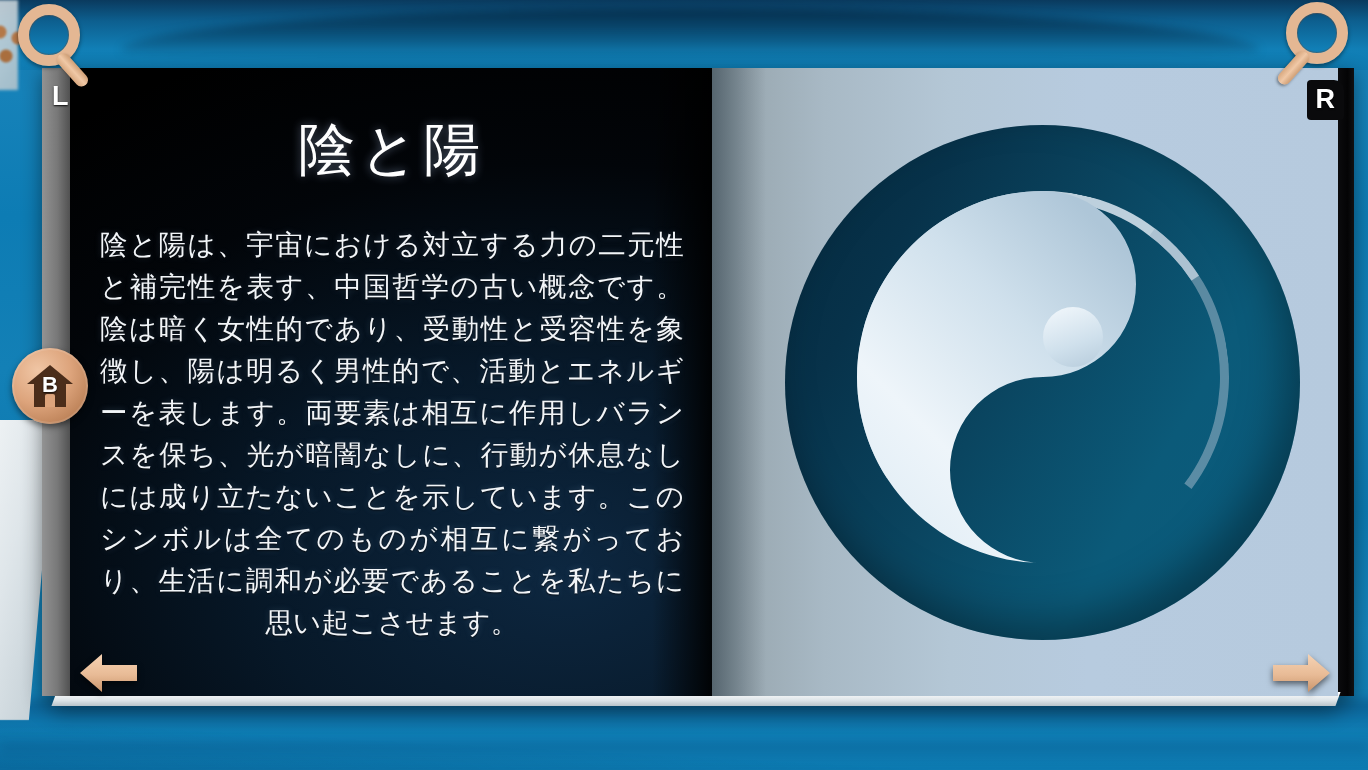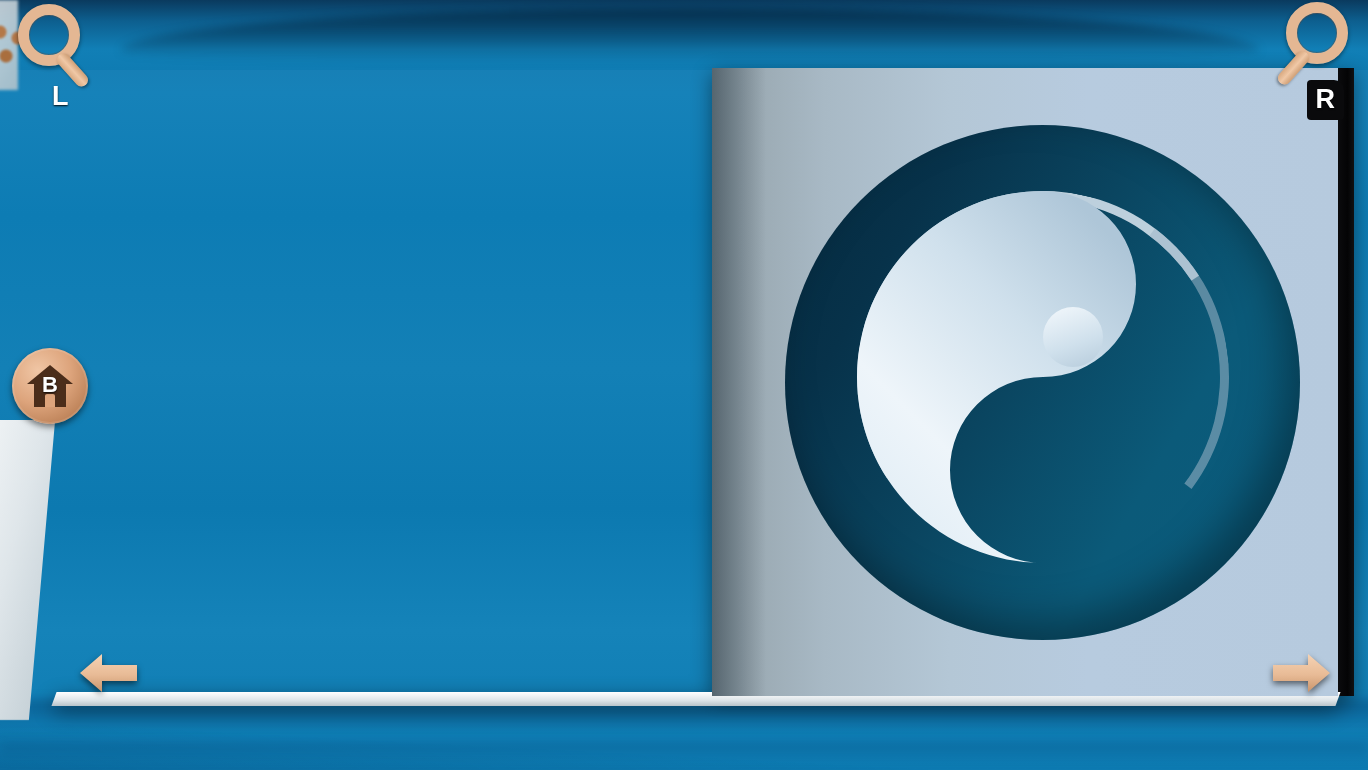--- a/index.html
+++ b/index.html
@@ -362,20 +362,29 @@
   <div class="bg-left-object"></div>
   <div class="bg-left-object2"></div>
   <div class="bg-left-dots"></div>
 
   <div id="book">
 
     <div class="cover-right"></div>
     <div class="pageblock-right"></div>
     <div class="pageblock-bottom"></div>
 
+    <div class="page-left">
+      <div class="gutter"></div>
+      <div class="gutter-shadow"></div>
+
+      <div class="article">
+        <h1 class="article-title">陰と陽</h1>
+        <p class="article-body">陰と陽は、宇宙における対立する力の二元性と補完性を表す、中国哲学の古い概念です。陰は暗く女性的であり、受動性と受容性を象徴し、陽は明るく男性的で、活動とエネルギーを表します。両要素は相互に作用しバランスを保ち、光が暗闇なしに、行動が休息なしには成り立たないことを示しています。このシンボルは全てのものが相互に繋がっており、生活に調和が必要であることを私たちに思い起こさせます。</p>
+      </div>
+    </div>
 
     <div class="page-right">
       <div class="spine-shadow"></div>
 
       <div class="symbol-wrap">
         <div class="yy">
           <div class="yy-arc"></div>
           <div class="yy-arc2"></div>
 
           <div class="yy-light">

